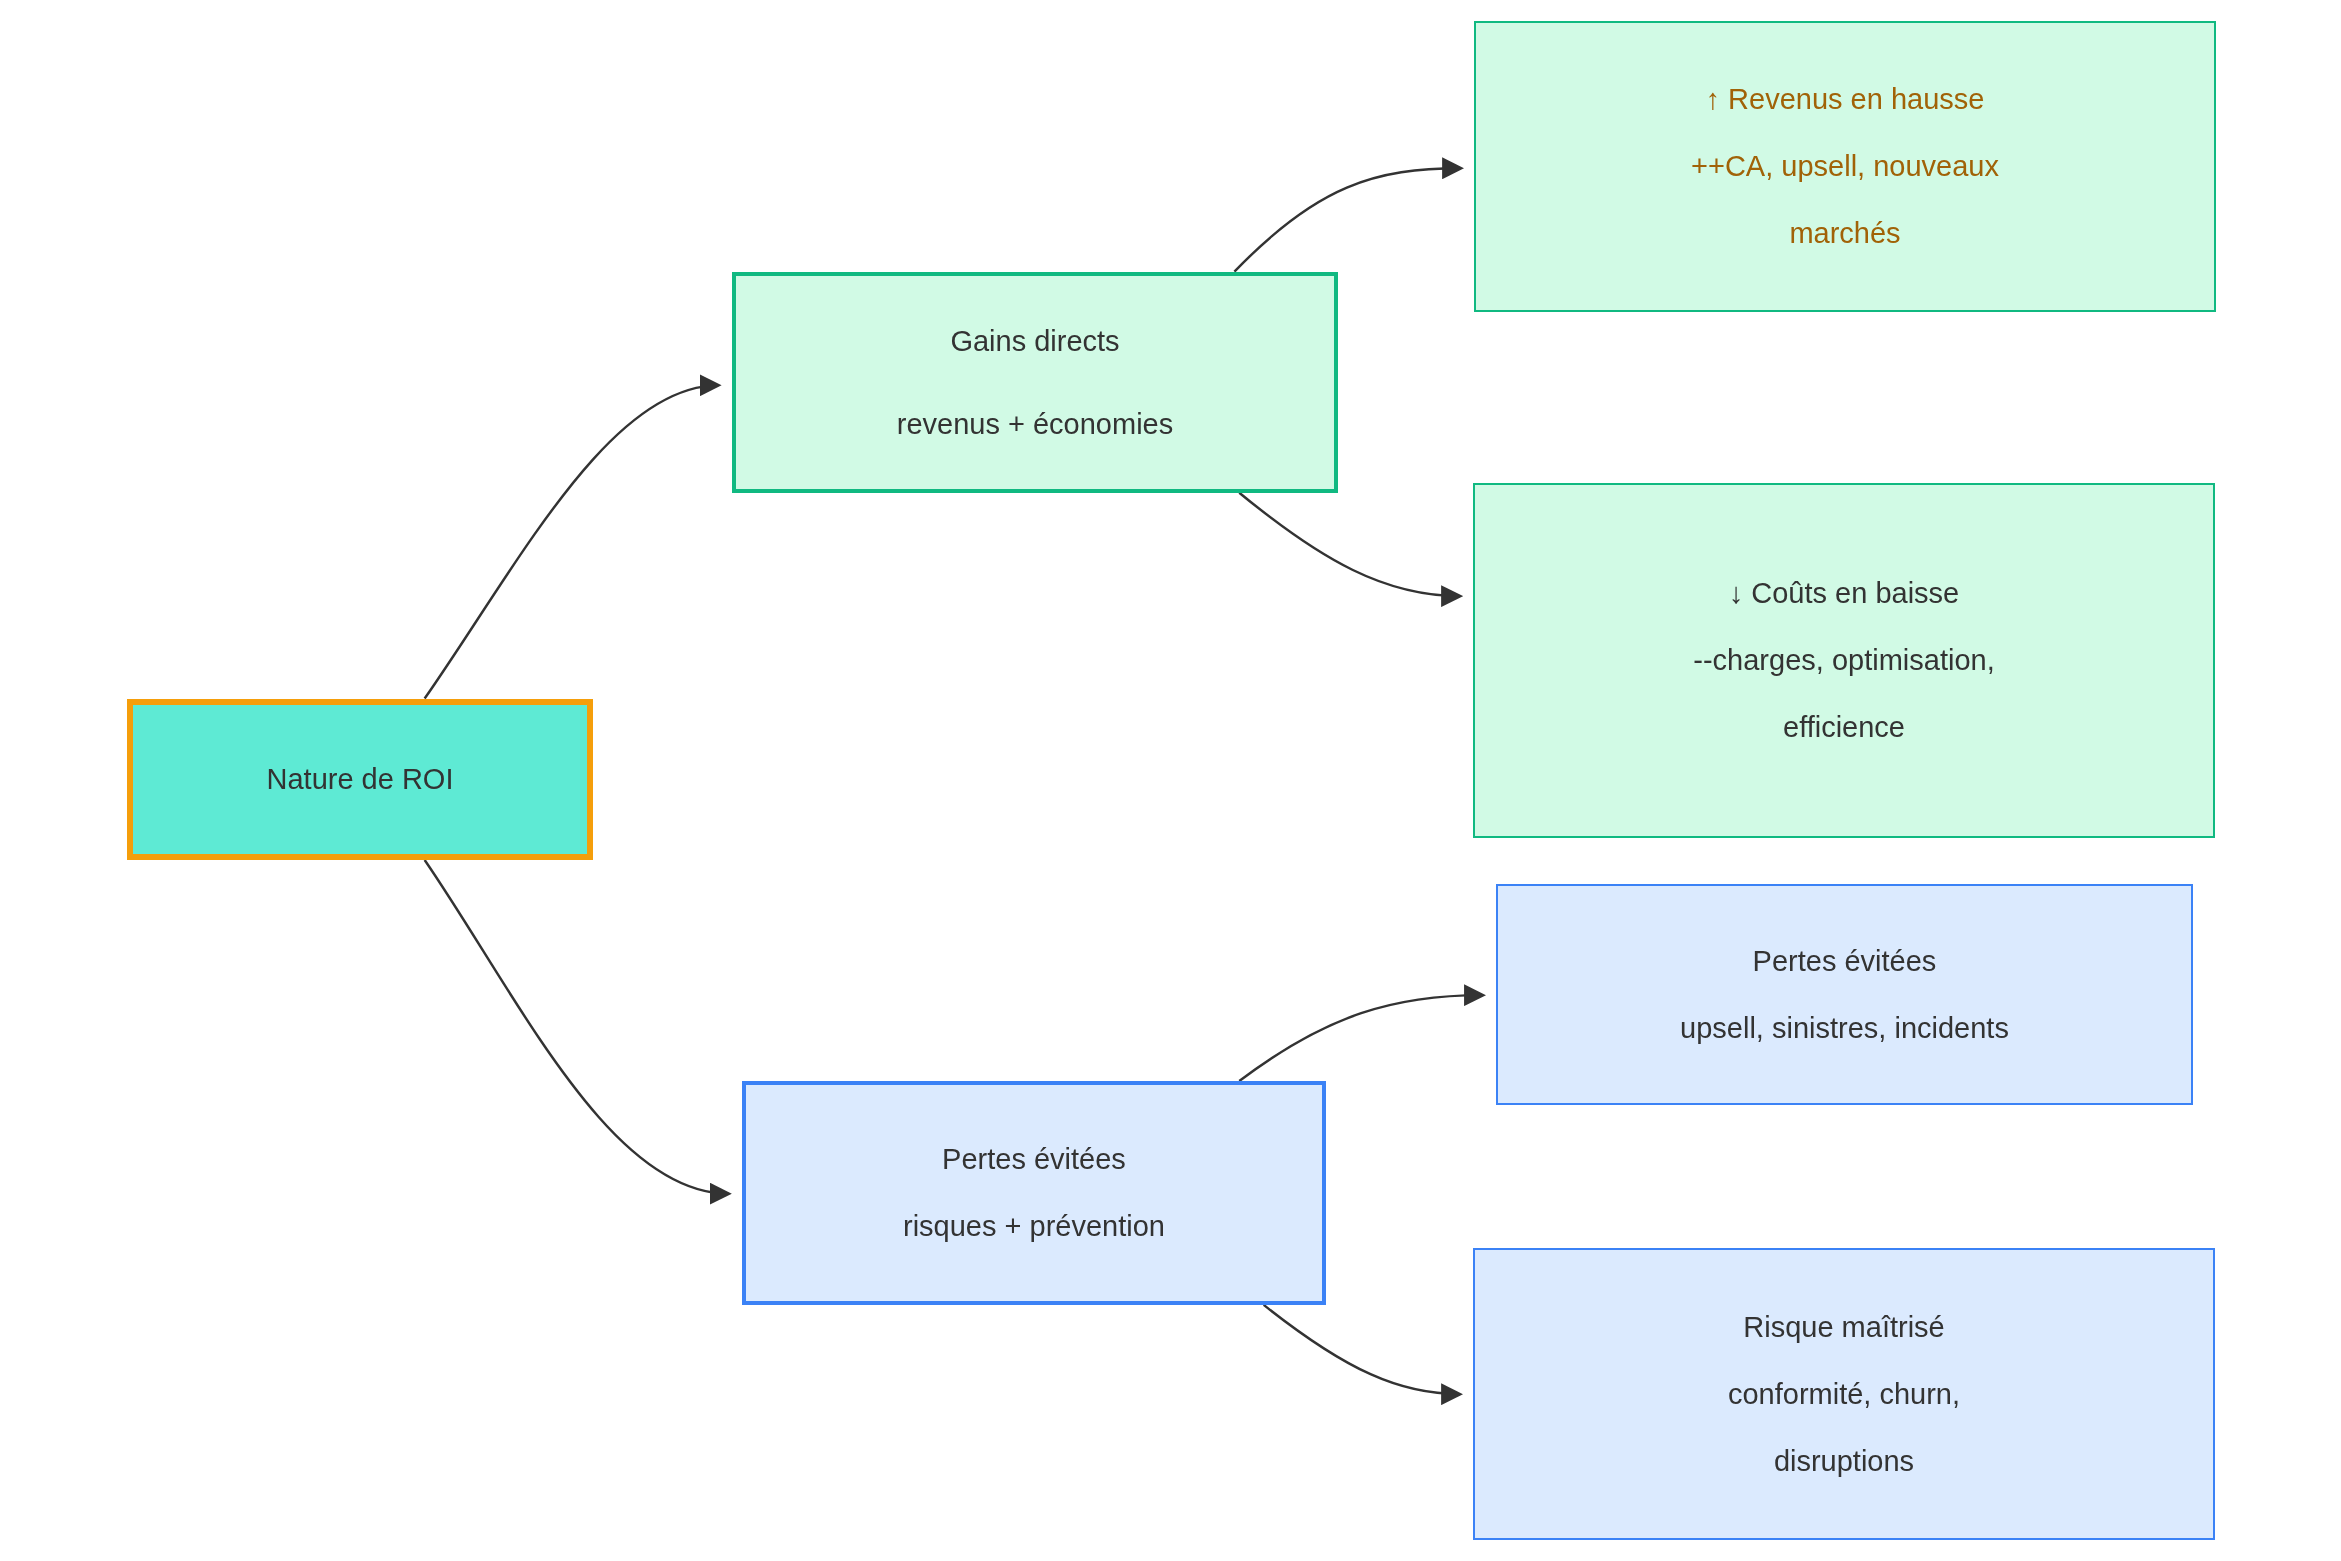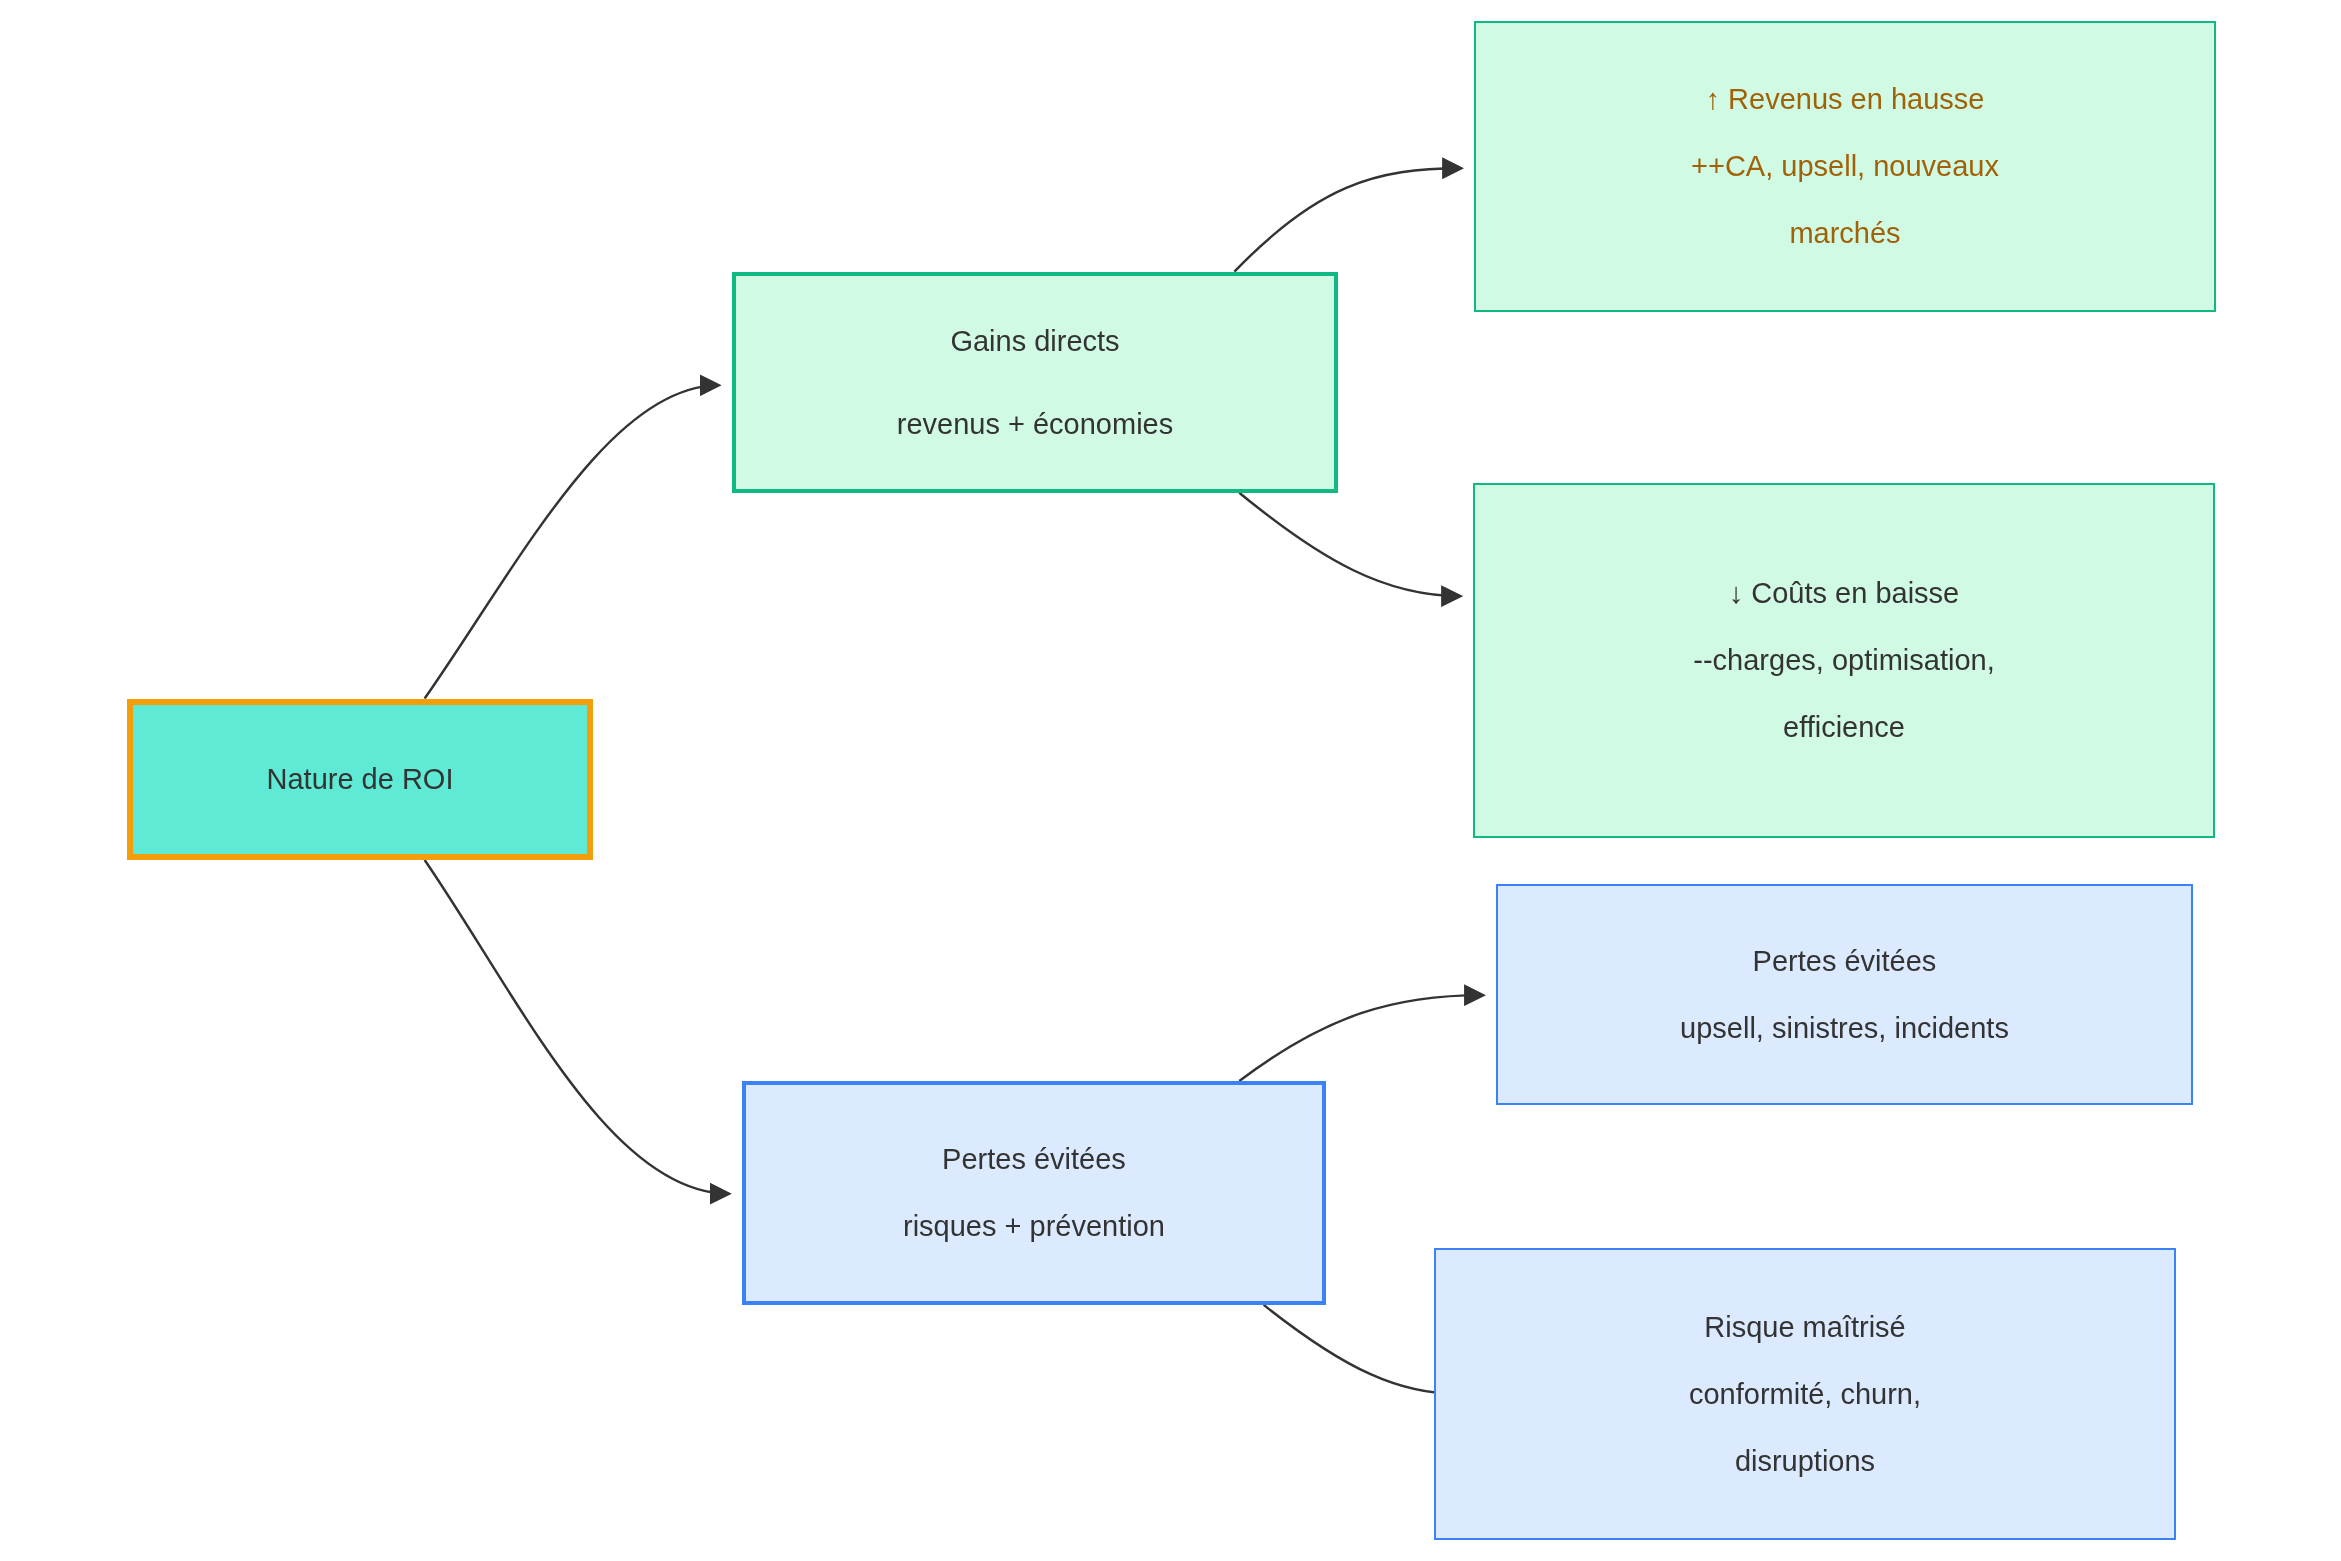--- a/index.html
+++ b/index.html
@@ -26,21 +26,21 @@
     font-size:29px;
     line-height:67px;
     white-space:nowrap;
   }
   .n-root  {left:127px;  top:699px; width:466px;  height:161px; border-width:6.3px;}
   .n-gains {left:732px; top:272px;  width:606px; height:221px; border-width:4.4px;gap:16px;}
   .n-pertes{left:742px; top:1081px; width:584px; height:224px; border-width:4.4px;}
   .n-r1    {left:1474px; top:21px;   width:742px; height:291px; border-width:2.4px;}
   .n-r2    {left:1473px; top:451px;  width:742px; height:355px; border-width:2.4px;margin-top:32px;}
   .n-r3    {left:1496px; top:884px; width:697px; height:221px; border-width:2.4px;}
-  .n-r4    {left:1434px; top:1248px; width:742px; height:292px; border-width:2.4px;}
+  .n-r4    {left:1473px; top:1248px; width:742px; height:292px; border-width:2.4px;}
   .line{display:block;}
 </style>
 </head>
 <body style="background-color: rgb(255, 255, 255);">
 
 <div class="canvas">
 
   <svg class="edges" viewBox="0 0 4800 3200" xmlns="http://www.w3.org/2000/svg">
     <defs>
       <marker id="arrow" viewBox="0 0 10 10" refX="8.5" refY="5" markerWidth="9" markerHeight="9" orient="auto-start-reverse">

